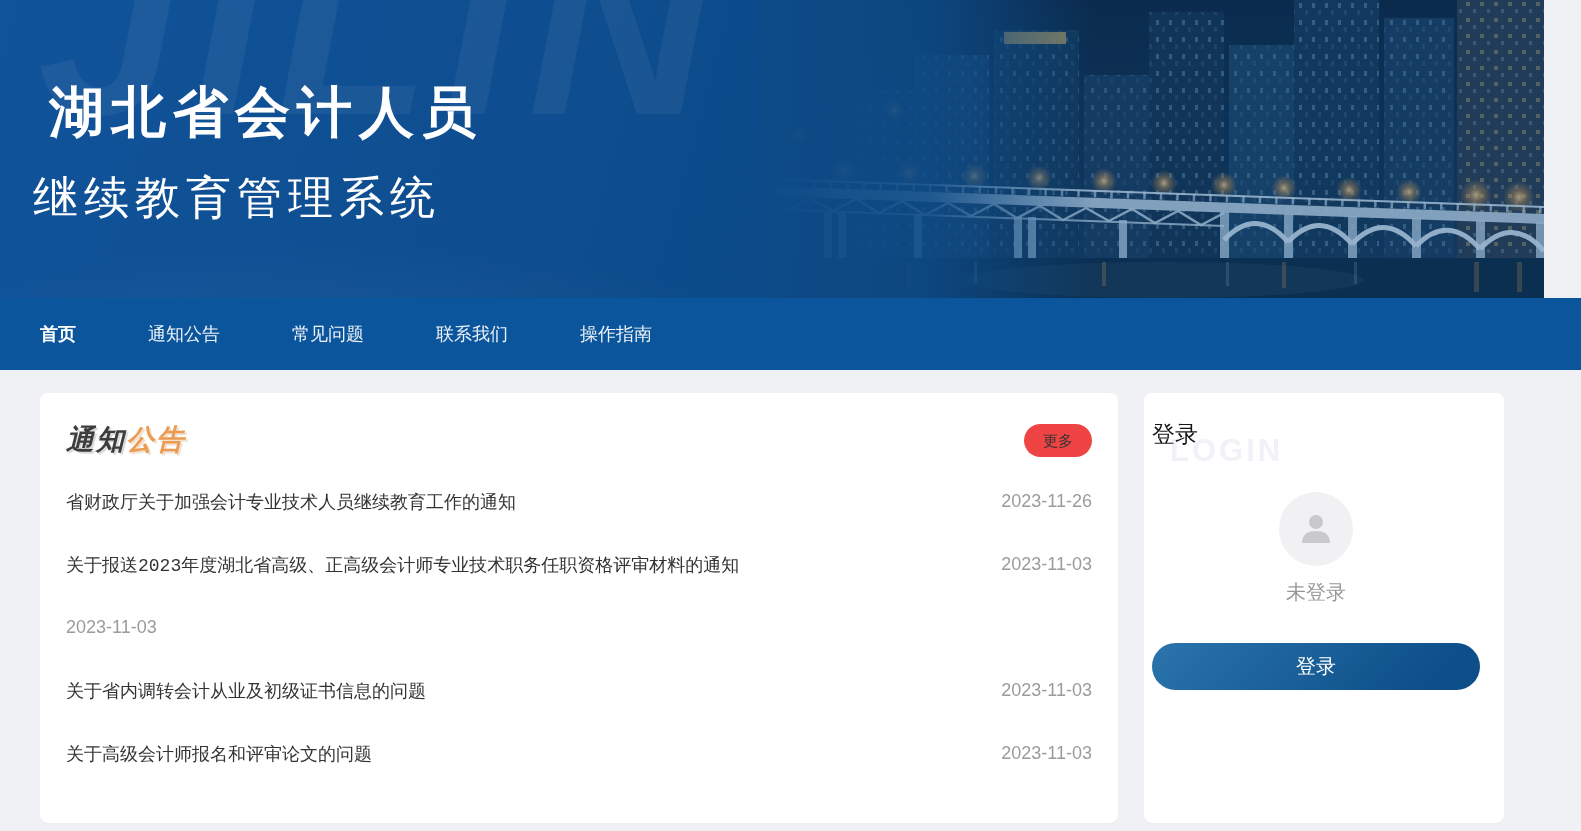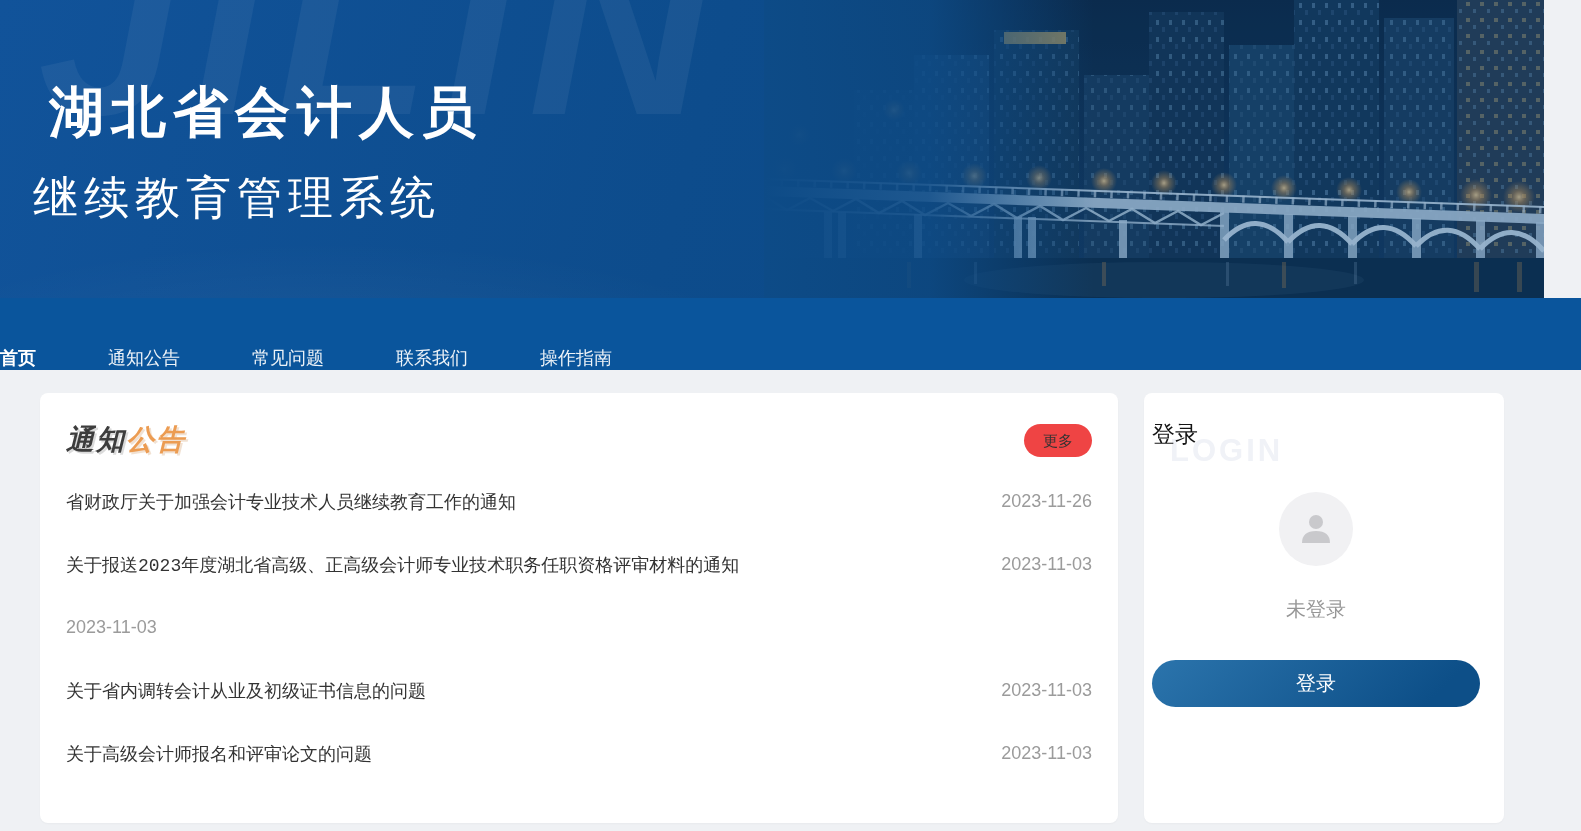--- a/index.html
+++ b/index.html
@@ -41,21 +41,22 @@
   .banner-title2 {
     position:absolute; left:33px; top:168px;
     font-size:45px; font-weight:500; letter-spacing:6px;
     color:#ffffff;
   }
 
   
   .nav {
     width:1581px; height:72px;
     background:#0a559c;
-    display:flex; align-items:flex-end;
+    display:flex; align-items:center;
+    padding-left:40px;
   }
   .nav a {
     display:inline-block;
     margin-right:72px;
     font-size:18px;
     color:rgba(255,255,255,0.93);
     text-decoration:none;
     cursor:pointer;
   }
   .nav a.active { color:#ffffff; font-weight:700; }
@@ -119,21 +120,21 @@
     position:relative;
     font-size:23px; font-weight:500; color:#141414;
   }
   .avatar-wrap { margin-top:42px; display:flex; justify-content:center; }
   .avatar {
     width:74px; height:74px; border-radius:50%;
     background:#f1f1f3;
     display:flex; align-items:center; justify-content:center;
   }
   .login-status {
-    margin-top:30px;
+    margin-top:13px;
     text-align:center;
     font-size:20px; color:#979797;
   }
   .login-btn {
     margin-top:37px;
     width:100%; height:47px;
     border:none; border-radius:24px;
     background:linear-gradient(135deg,#2b74ac 0%, #0d4f88 85%);
     color:#ffffff; font-size:20px;
     cursor:pointer;

